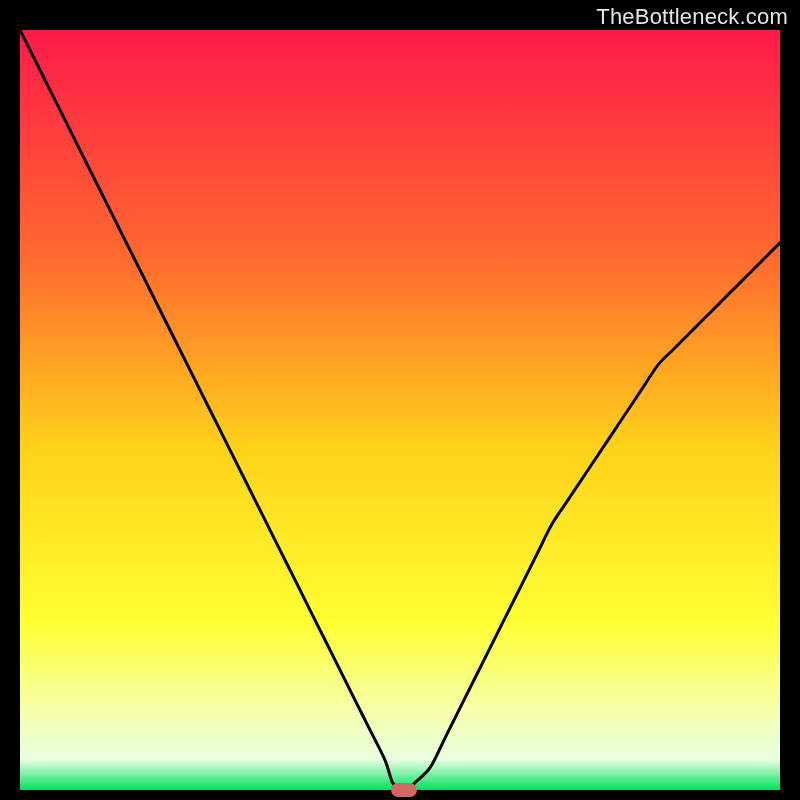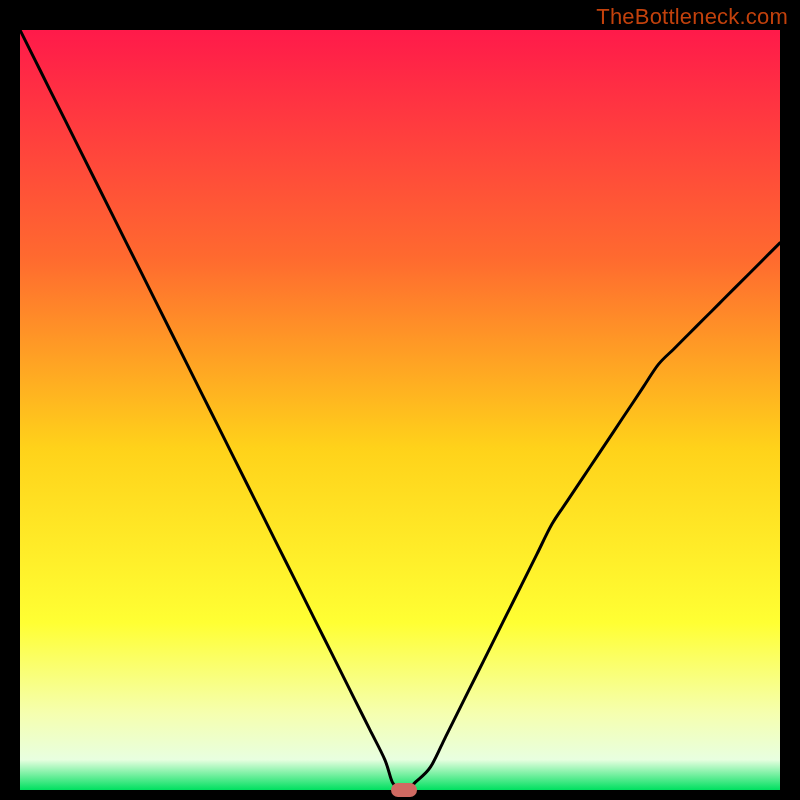--- a/index.html
+++ b/index.html
@@ -14,21 +14,21 @@
   .frame {
     position: relative;
     width: 800px;
     height: 800px;
     background: #000;
   }
   .watermark {
     position: absolute;
     top: 4px;
     right: 12px;
-    color: #c2410c;
+    color: #e5e5e5;
     font-size: 22px;
     font-weight: 500;
     letter-spacing: 0.2px;
     z-index: 5;
     user-select: none;
   }
   .plot-wrap {
     position: absolute;
     left: 20px;
     top: 30px;

